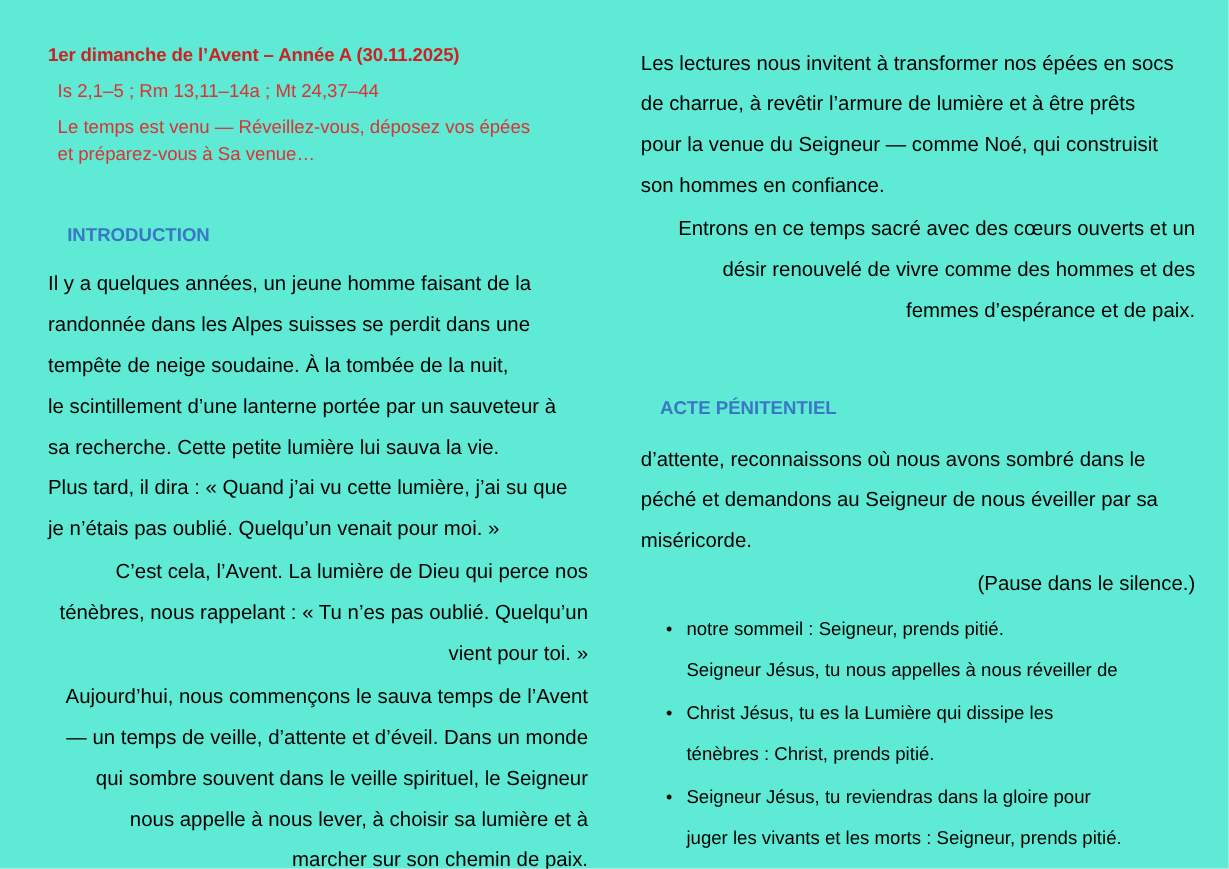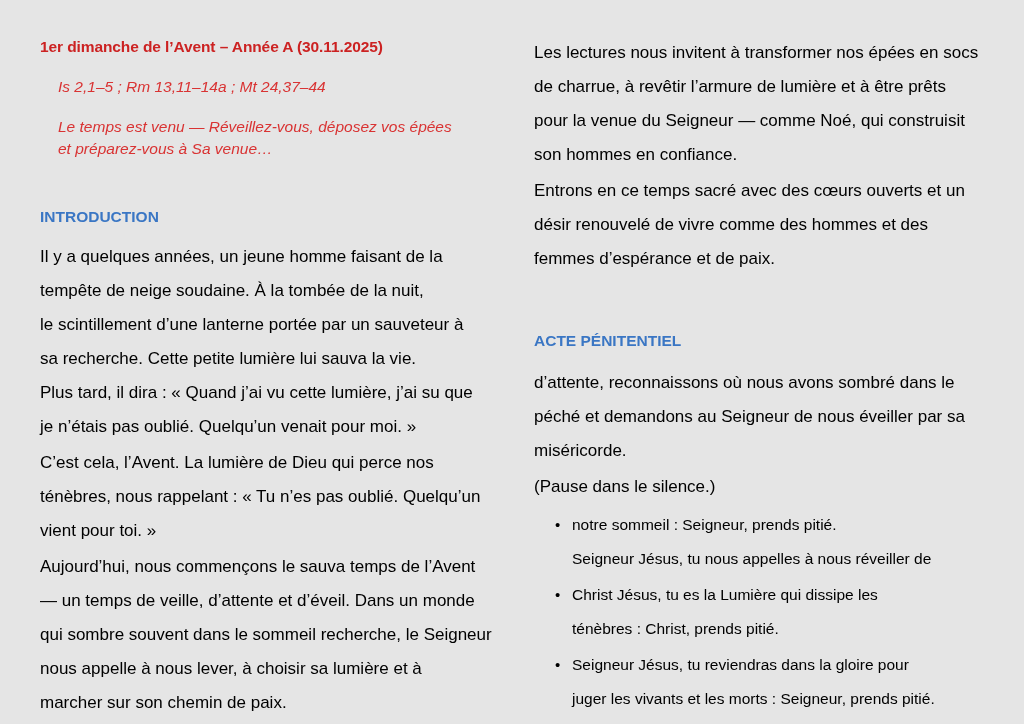--- a/index.html
+++ b/index.html
@@ -11,21 +11,21 @@
     width: 1024px;
     height: 724px;
     font-family: "Liberation Sans", sans-serif;
     color: #000000;
     overflow: hidden;
   }
   .page {
     position: relative;
     width: 1024px;
     height: 724px;
-    background: #e5e5e5;
+    background: #5eead4;
     box-sizing: border-box;
   }
   .columns {
     position: absolute;
     top: 36px;
     left: 0;
     width: 1024px;
     display: flex;
     flex-direction: row;
     align-items: flex-start;
@@ -49,58 +49,58 @@
     color: #CC2222;
     font-weight: bold;
     font-size: 15.5px;
     line-height: 22px;
     letter-spacing: -0.1px;
     margin: 0;
   }
   .doc-readings,
   .doc-tagline {
     color: #D93333;
-    font-style: italic;
     font-size: 15.5px;
     line-height: 22px;
-    margin: 18px;
+    margin: 8px;
   }
   .doc-tagline {
     margin-top: 0;
   }
   .tag-line {
     display: block;
   }
 
   
   .section-head {
     color: #3A76C4;
     font-weight: bold;
     font-size: 15.5px;
     line-height: 22px;
-    margin: 0;
+    margin: 16px;
   }
   .head-intro {
     margin-top: 46px;
     margin-bottom: 12px;
   }
   .head-penitentiel {
     margin-top: 54px;
     margin-bottom: 14px;
   }
 
   
   .para {
     font-size: 17px;
     line-height: 34px;
     color: #000000;
     margin: 0;
   }
   .para + .para {
     margin-top: 2px;
+    text-align: right;
   }
   .para-gap {
     margin-top: 6px;
   }
   .ln {
     display: block;
     white-space: nowrap;
   }
 
   
@@ -140,37 +140,38 @@
         <div class="doc-tagline">
           <span class="tag-line">Le temps est venu — Réveillez-vous, déposez vos épées</span>
           <span class="tag-line">et préparez-vous à Sa venue…</span>
         </div>
       </div>
 
       <div class="section-head head-intro">INTRODUCTION</div>
 
       <div class="para">
         <span class="ln">Il y a quelques années, un jeune homme faisant de la</span>
+        <span class="ln">randonnée dans les Alpes suisses se perdit dans une</span>
         <span class="ln">tempête de neige soudaine. À la tombée de la nuit,</span>
         <span class="ln">le scintillement d’une lanterne portée par un sauveteur à</span>
         <span class="ln">sa recherche. Cette petite lumière lui sauva la vie.</span>
         <span class="ln">Plus tard, il dira : « Quand j’ai vu cette lumière, j’ai su que</span>
         <span class="ln">je n’étais pas oublié. Quelqu’un venait pour moi. »</span>
       </div>
 
       <div class="para para-gap">
         <span class="ln">C’est cela, l’Avent. La lumière de Dieu qui perce nos</span>
         <span class="ln">ténèbres, nous rappelant : « Tu n’es pas oublié. Quelqu’un</span>
         <span class="ln">vient pour toi. »</span>
       </div>
 
       <div class="para para-gap">
         <span class="ln">Aujourd’hui, nous commençons le sauva temps de l’Avent</span>
         <span class="ln">— un temps de veille, d’attente et d’éveil. Dans un monde</span>
-        <span class="ln">qui sombre souvent dans le sommeil recherche, le Seigneur</span>
+        <span class="ln">qui sombre souvent dans le veille spirituel, le Seigneur</span>
         <span class="ln">nous appelle à nous lever, à choisir sa lumière et à</span>
         <span class="ln">marcher sur son chemin de paix.</span>
       </div>
 
     </div>
 
     <div class="col col-right">
 
       <div class="para">
         <span class="ln">Les lectures nous invitent à transformer nos épées en socs</span>

